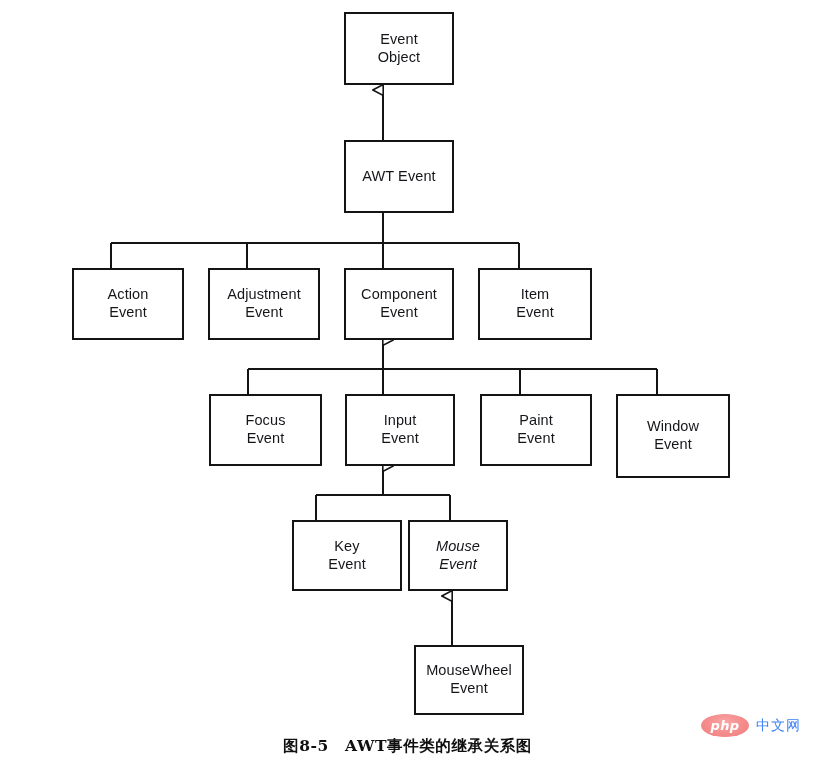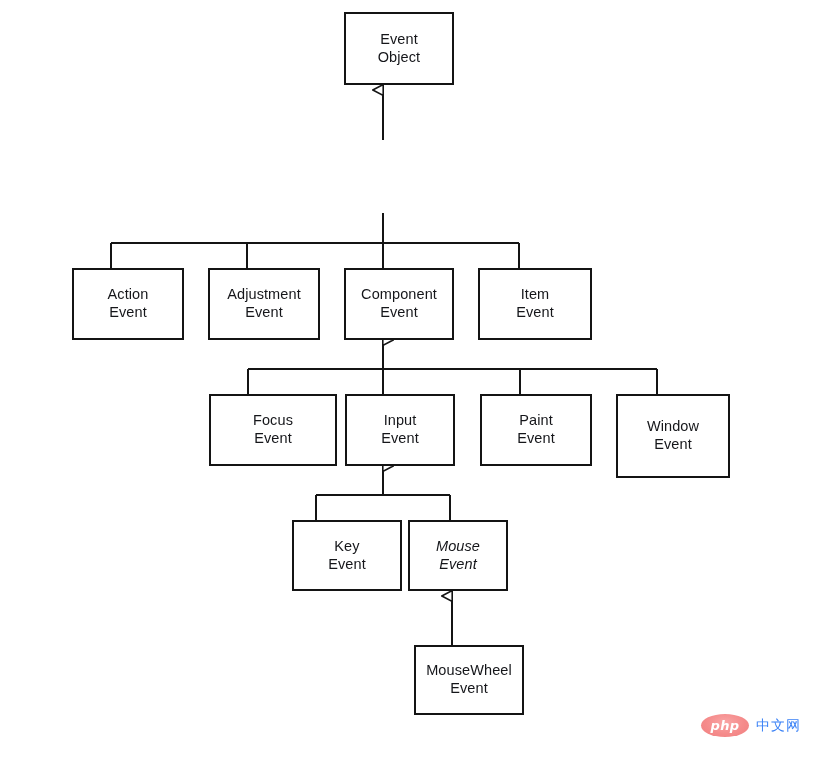--- a/index.html
+++ b/index.html
@@ -135,20 +135,23 @@
 
       <line x1="452" y1="645" x2="452" y2="596" marker-end="url(#uml-tri)"></line>
     </g>
   </svg>
 
   <div class="node" style="left:328px; top:12px; width:110px; height:73px;">
     <span class="node-label">Event
 Object</span>
   </div>
 
+  <div class="node" style="left:328px; top:140px; width:110px; height:73px;">
+    <span class="node-label">AWT Event</span>
+  </div>
 
   <div class="node" style="left:56px; top:268px; width:112px; height:72px;">
     <span class="node-label">Action
 Event</span>
   </div>
 
   <div class="node" style="left:192px; top:268px; width:112px; height:72px;">
     <span class="node-label">Adjustment
 Event</span>
   </div>
@@ -156,21 +159,21 @@
   <div class="node" style="left:328px; top:268px; width:110px; height:72px;">
     <span class="node-label">Component
 Event</span>
   </div>
 
   <div class="node" style="left:462px; top:268px; width:114px; height:72px;">
     <span class="node-label">Item
 Event</span>
   </div>
 
-  <div class="node" style="left:193px; top:394px; width:128px; height:72px;">
+  <div class="node" style="left:193px; top:394px; width:113px; height:72px;">
     <span class="node-label">Focus
 Event</span>
   </div>
 
   <div class="node" style="left:329px; top:394px; width:110px; height:72px;">
     <span class="node-label">Input
 Event</span>
   </div>
 
   <div class="node" style="left:464px; top:394px; width:112px; height:72px;">
@@ -191,19 +194,20 @@
   <div class="node" style="left:392px; top:520px; width:100px; height:71px;font-style:italic;">
     <span class="node-label">Mouse
 Event</span>
   </div>
 
   <div class="node" style="left:398px; top:645px; width:110px; height:70px;">
     <span class="node-label">MouseWheel
 Event</span>
   </div>
 
+  <div id="figure-caption">图8-5　AWT事件类的继承关系图</div>
 
   <div id="watermark">
     <span class="php-badge">php</span>
     <span class="wm-text">中文网</span>
   </div>
 
 </div>
 
 </body></html>

